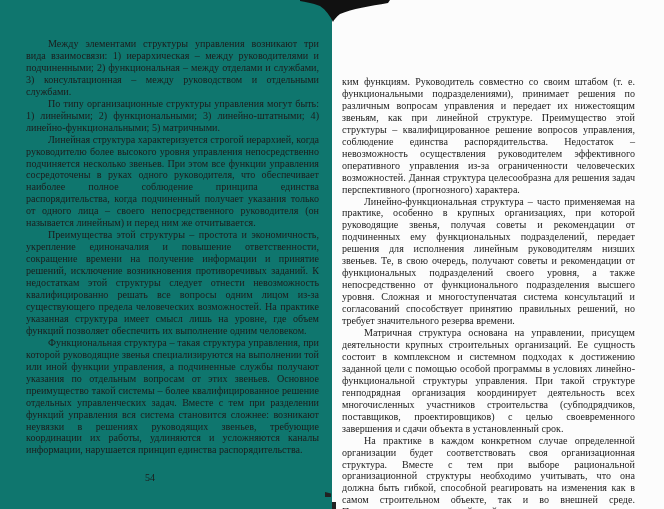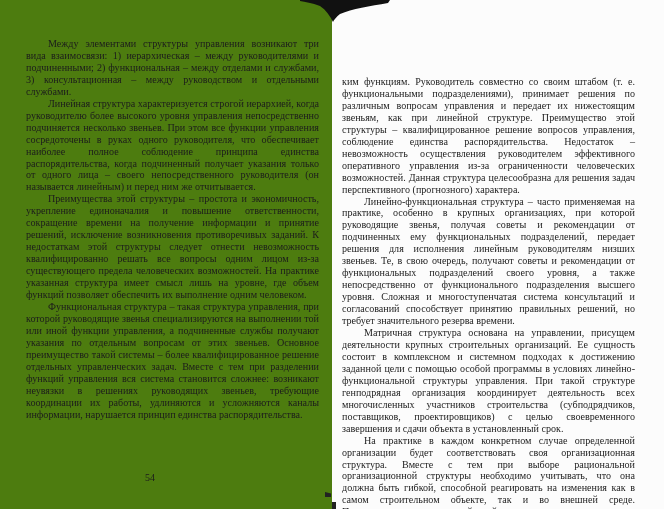--- a/index.html
+++ b/index.html
@@ -3,21 +3,21 @@
 <meta charset="utf-8">
 <style>
   html, body { margin: 0; padding: 0; }
   body {
     width: 664px; height: 509px; overflow: hidden; position: relative;
     background: #ffffff;
     font-family: "Liberation Serif", "DejaVu Serif", serif;
     color: #1c1c1c;
   }
   .page {
-    position: absolute; top: 0; height: 509px; background: #4d7c0f;
+    position: absolute; top: 0; height: 509px; background: #0f766e;
   }
   .page.left { left: 0; width: 332px; }
   .page.right { left: 332px; width: 332px; background: #fcfcfc; }
   .spine-blot {
     position: absolute; left: 300px; top: 0; width: 90px; height: 22px;
   }
   .column {
     position: absolute; top: 38px;
     font-size: 10.1px; line-height: 11.95px;
     text-align: justify; hyphens: manual;
@@ -36,20 +36,21 @@
   }
   .corner-mark.lr { left: 325px; top: 492px; clip-path: polygon(0 0, 100% 30%, 100% 100%, 0 100%); }
   .corner-mark.rl { left: 332px; top: 502px; width: 4px; height: 7px; }
 </style>
 </head>
 <body>
 
 <div class="page left">
   <div class="column">
     <p>Между элементами структуры управления возникают три вида взаимосвязи: 1) иерархическая – между руководителями и подчиненными; 2) функциональная – между отделами и службами, 3) консультационная – между руководством и отдельными службами.</p>
+    <p>По типу организационные структуры управления могут быть: 1) линейными; 2) функциональными; 3) линейно-штатными; 4) линейно-функциональными; 5) матричными.</p>
     <p>Линейная структура характеризуется строгой иерархией, когда руководителю более высокого уровня управления непосредственно подчиняется несколько звеньев. При этом все функции управления сосредоточены в руках одного руководителя, что обеспечивает наиболее полное  соблюдение принципа единства распорядительства, когда подчиненный получает указания только от одного лица – своего непосредственного руководителя (он называется линейным) и перед ним же отчитывается.</p>
     <p>Преимущества этой структуры – простота и экономичность, укрепление единоначалия и повышение ответственности, сокращение времени на получение информации и принятие решений, исключение возникновения противоречивых заданий. К недостаткам этой структуры следует отнести невозможность квалифицированно решать все вопросы одним лицом из-за существующего предела человеческих возможностей. На практике указанная структура имеет смысл лишь на уровне, где объем функций позволяет обеспечить их выполнение одним человеком.</p>
     <p>Функциональная структура – такая структура управления, при которой руководящие звенья специализируются на выполнении той или иной функции управления, а подчиненные службы получают указания по отдельным вопросам от этих звеньев. Основное преимущество такой системы – более квалифицированное решение отдельных управленческих задач. Вместе с тем при разделении функций управления вся система становится сложнее: возникают неувязки в решениях руководящих звеньев, требующие координации их работы, удлиняются и усложняются каналы информации, нарушается принцип единства распорядительства.</p>
   </div>
   <div class="page-number">54</div>
   <div class="corner-mark lr"></div>
 </div>
 
 <div class="page right">
   <div class="column">

